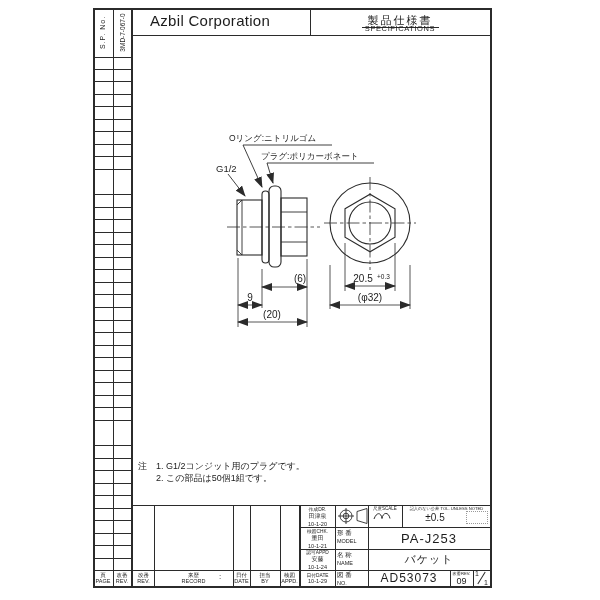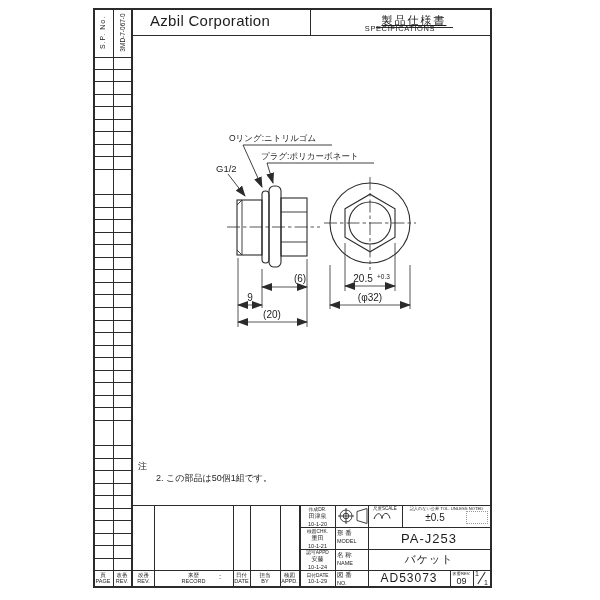--- a/index.html
+++ b/index.html
@@ -33,21 +33,21 @@
 <div class="abs vtext" style="left:93px;top:8px;width:20px;height:49px;">
   <span style="font-size:7px;letter-spacing:1px;">S.P. No.</span>
 </div>
 <div class="abs vtext" style="left:113px;top:8px;width:19px;height:49px;">
   <span style="font-size:6.5px;">3MD-7-067-0</span>
 </div>
 
 <div class="h" style="left:133px;top:35px;width:357px;"></div>
 <div class="v" style="left:310px;top:8px;height:27px;"></div>
 <div class="abs" style="left:150px;top:12px;width:160px;font-size:15px;font-weight:normal;letter-spacing:0.3px;">Azbil Corporation</div>
-<div class="abs" style="left:324px;top:10px;width:180px;text-align:center;text-decoration:underline;">
+<div class="abs" style="left:310px;top:10px;width:180px;text-align:center;">
   <span style="font-size:11px;letter-spacing:2px;border-bottom:1px solid #2b2b2b;padding:0 6px 1px;">製品仕様書</span>
 </div>
 <div class="abs" style="left:310px;top:24px;width:180px;text-align:center;font-size:7.5px;letter-spacing:0.6px;">SPECIFICATIONS</div>
 
 <svg class="abs" style="left:0;top:0;" width="600" height="600" viewBox="0 0 600 600">
   <defs>
     <marker id="arr" markerWidth="11" markerHeight="8" refX="10" refY="4" orient="auto-start-reverse" markerUnits="userSpaceOnUse">
       <path d="M0,0 L11,4 L0,8 Z" fill="#2b2b2b"></path>
     </marker>
   </defs>
@@ -103,21 +103,21 @@
     <path d="M338,516 H354 M346,508 V524"></path>
     <path d="M357,511.5 L367,508.5 L367,523.5 L357,520.5 Z"></path>
   </g>
 
   <path d="M374,519 c2.5,-7 7,-7 8,-0.5 c1,-6.5 6.5,-7 8,0" stroke="#2b2b2b" stroke-width="1" fill="none"></path>
 </svg>
 
 <div class="abs" style="left:138px;top:461px;font-size:9px;line-height:11.5px;display:flex;">
   <span style="margin-right:9px;">注</span>
   <span>
-    <br>
+    <span>1. G1/2コンジット用のプラグです。</span><br>
     <span>2. この部品は50個1組です。</span>
   </span>
 </div>
 
 <div class="h" style="left:133px;top:505px;width:357px;"></div>
 <div class="h" style="left:93px;top:570px;width:397px;"></div>
 <div class="v" style="left:154px;top:505px;height:81px;"></div>
 <div class="v" style="left:233px;top:505px;height:81px;"></div>
 <div class="v" style="left:250px;top:505px;height:81px;"></div>
 <div class="v" style="left:280px;top:505px;height:81px;"></div>

